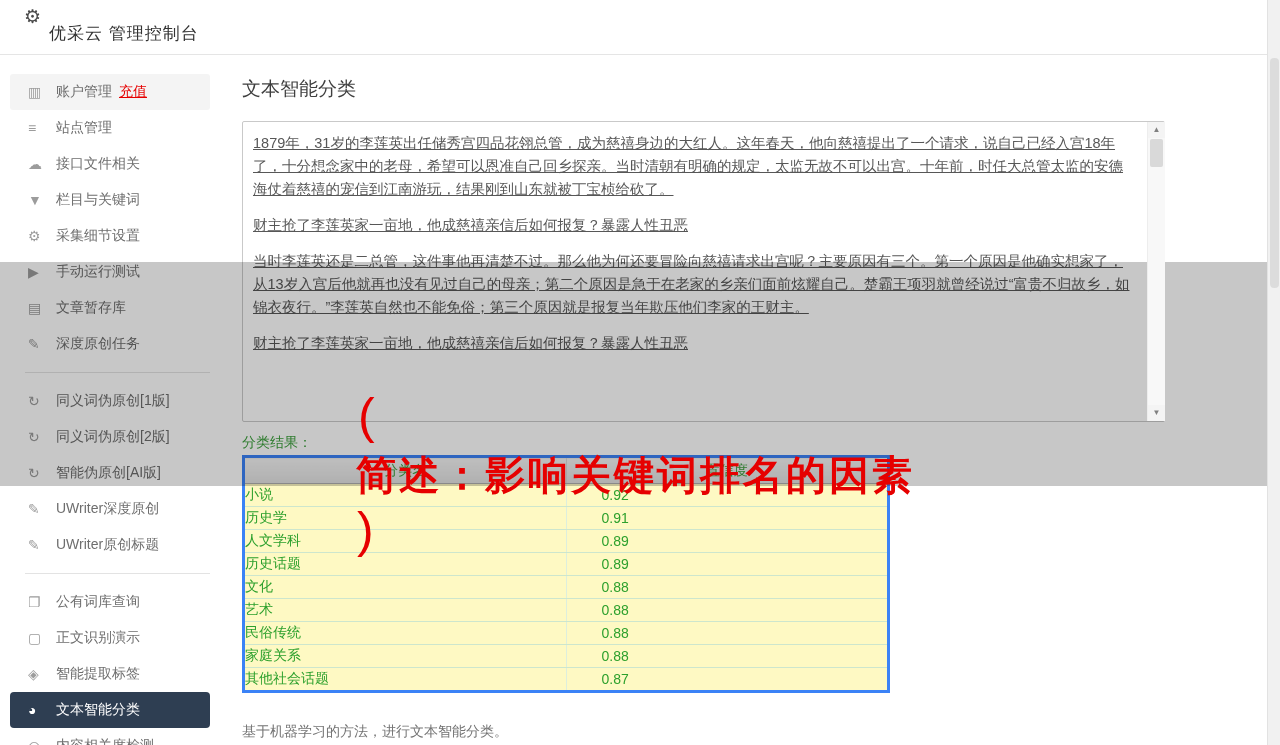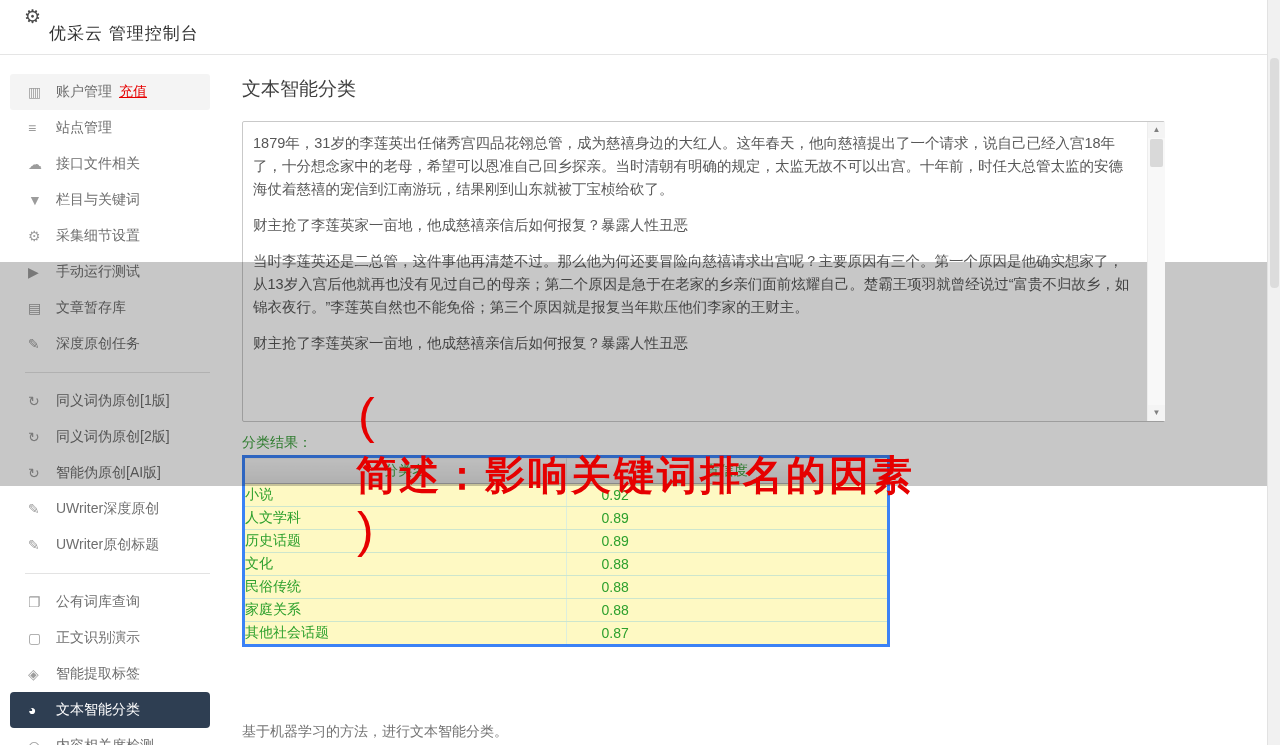--- a/index.html
+++ b/index.html
@@ -23,21 +23,21 @@
   .s-item.active{background:#2e3e52;border-radius:4px;}
   .s-item.active .s-label{color:#ffffff;}
   .s-item.active .s-icon{color:#ffffff;}
   .s-item.divider{height:21px;cursor:default;}
   .s-item.divider::before{content:"";position:absolute;left:15px;right:0;top:10px;border-top:1px solid #e3e3e3;}
   
   .main-title{position:absolute;left:242px;top:76px;font-size:19px;color:#3f3f3f;}
   .txtbox{position:absolute;left:242px;top:121px;width:923px;height:301px;box-sizing:border-box;
     border:1px solid #c9c9c9;border-radius:2px;background:#fff;overflow:hidden;
     padding:10px 30px 10px 10px;font-size:14.5px;line-height:23px;color:#575757;}
-  .txtbox p{margin:0 0 13px 0;}
+  .txtbox p{margin:0 0 13px 0;text-decoration:underline;}
   
   .tscroll{position:absolute;left:1147px;top:122px;width:17px;height:299px;background:#f8f8f8;border-left:1px solid #ededed;z-index:10;}
   .tscroll .arr{position:absolute;left:0;width:17px;height:16px;text-align:center;font-size:8px;color:#808080;line-height:16px;background:#f4f4f4;}
   .tscroll .arr.up{top:0;}
   .tscroll .arr.down{bottom:0;}
   .tscroll .thumb{position:absolute;left:2px;top:17px;width:13px;height:28px;background:#d9d9d9;border-radius:2px;}
   
   .result-label{position:absolute;left:242px;top:434px;font-size:14px;color:#3da03d;}
   .rtable{position:absolute;left:242px;top:455px;width:648px;border-collapse:collapse;table-layout:fixed;
     border:3px solid #3b82f6;font-size:14px;}
@@ -219,37 +219,45 @@
       <th>置信度</th>
     </tr>
   </thead>
   <tbody>
 
       <tr>
         <td>小说</td>
         <td>0.92</td>
       </tr>
 
+      <tr>
+        <td>历史学</td>
+        <td>0.91</td>
+      </tr>
 
       <tr>
         <td>人文学科</td>
         <td>0.89</td>
       </tr>
 
       <tr>
         <td>历史话题</td>
         <td>0.89</td>
       </tr>
 
 
       <tr>
         <td>文化</td>
         <td>0.88</td>
       </tr>
 
+      <tr>
+        <td>艺术</td>
+        <td>0.88</td>
+      </tr>
 
       <tr>
         <td>民俗传统</td>
         <td>0.88</td>
       </tr>
 
       <tr>
         <td>家庭关系</td>
         <td>0.88</td>
       </tr>

